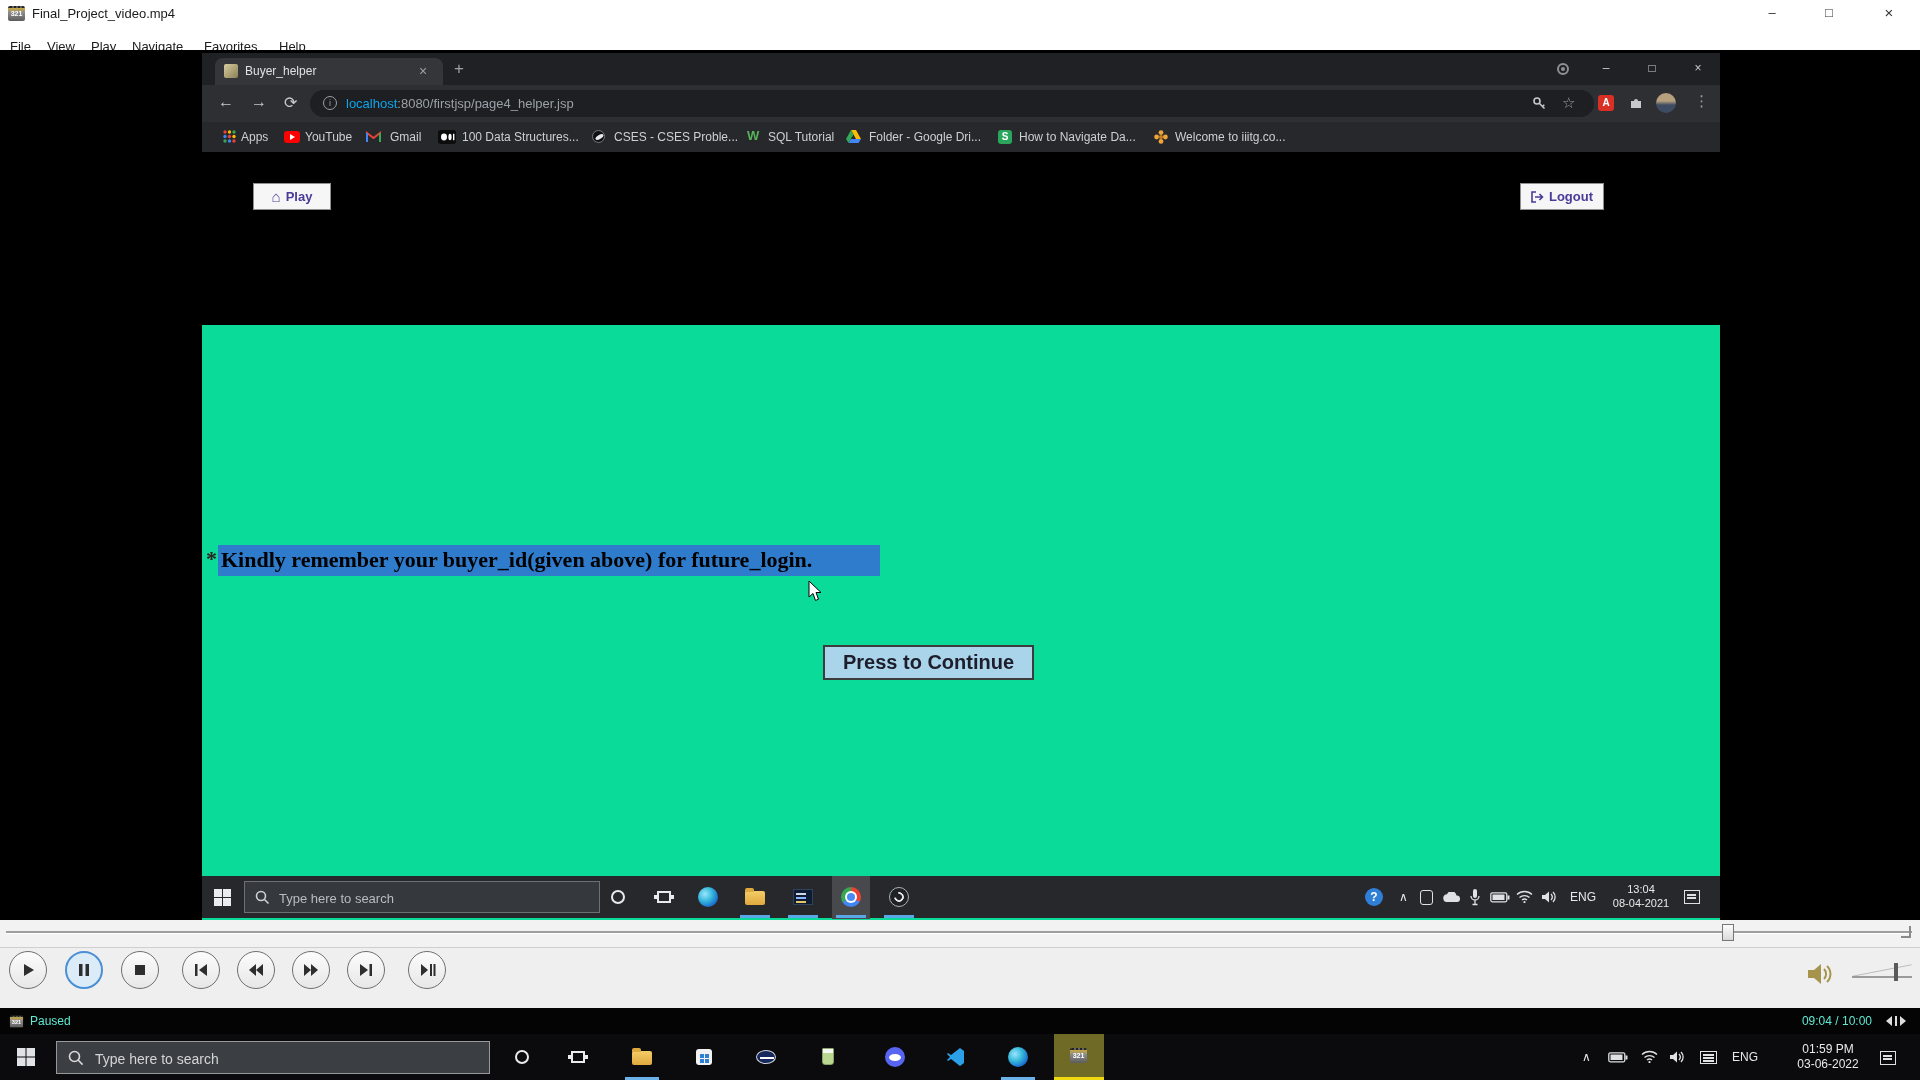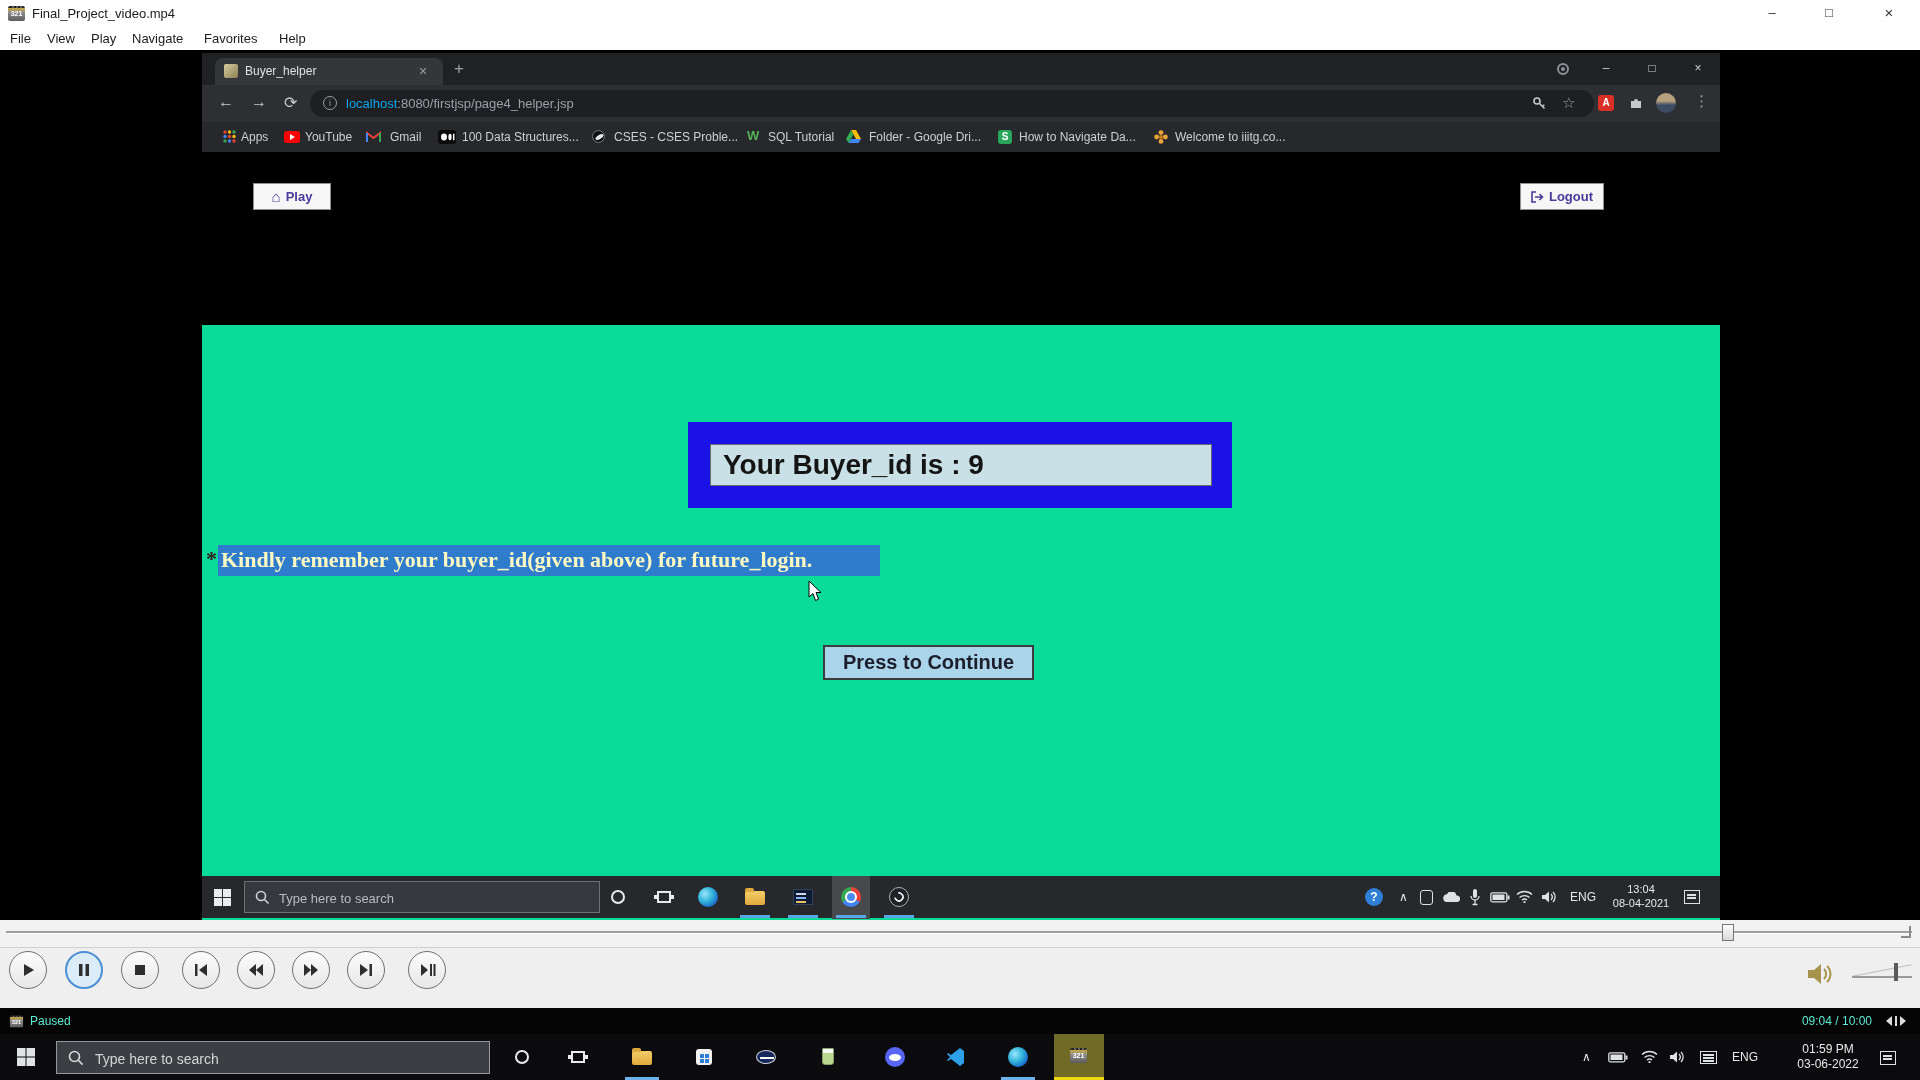--- a/index.html
+++ b/index.html
@@ -4,21 +4,21 @@
 <style>
   html,body{margin:0;padding:0;width:1920px;height:1080px;overflow:hidden;
     background:#fff;font-family:"Liberation Sans",sans-serif;position:relative;}
   .a{position:absolute;}
   
   .mpc-titlebar{left:0;top:0;width:1618px;height:28px;background:#fff;color:#1b1b1b;font-size:13px;}
   .mpc-ico{width:17px;height:15px;border-radius:2px;background:linear-gradient(#caa93c,#8c8c8c 35%,#5c5c5c);
     border-top:2px dotted #222;box-sizing:border-box;}
   .mpc-ico::after{content:"321";display:block;color:#fff;font-size:7px;font-weight:bold;line-height:11px;text-align:center;}
   .winbtn{width:46px;height:28px;line-height:26px;text-align:center;color:#333;font-size:13px;}
-  .mpc-menubar{left:0;top:28px;width:1920px;height:22px;background:#fff;color:#1c1c1c;font-size:13px;}
+  .mpc-menubar{left:0;top:36px;width:1920px;height:22px;background:#fff;color:#1c1c1c;font-size:13px;}
   .menu-item{top:2px;height:18px;line-height:18px;}
   
   .stage{left:0;top:50px;width:1920px;height:870px;background:#000;}
   .video{left:202px;top:3px;width:1518px;height:865px;background:#000;}
   
   .tabstrip{left:0;top:0;width:1518px;height:32px;background:#202124;}
   .tab{left:13px;top:5px;width:228px;height:27px;background:#35363a;border-radius:8px 8px 0 0;color:#dfe1e4;font-size:12px;}
   .favicon{left:9px;top:6px;width:14px;height:14px;border-radius:2px;background:linear-gradient(135deg,#d8cda0,#8a7f55);}
   .tgly{color:#9aa0a6;font-size:14px;}
   .wingly{color:#c9cccf;font-size:12px;width:30px;text-align:center;top:8px;}
@@ -46,21 +46,21 @@
   
   .page{left:0;top:99px;width:1518px;height:724px;background:#000;}
   .navbtn{height:27px;background:#f6f6f6;border:1px solid #8f8f8f;box-sizing:border-box;color:#4a3a99;
     font-size:13px;font-weight:bold;display:flex;align-items:center;justify-content:center;gap:5px;}
   .green{left:0;top:173px;width:1518px;height:646px;background:#0adb99;}
   .heading{color:#101c14;font-family:"Liberation Serif",serif;font-weight:bold;font-size:21px;}
   .bluebox{left:486px;top:97px;width:544px;height:86px;background:#1b12e8;}
   .buyerid{left:22px;top:22px;width:502px;height:42px;background:#c9e0e6;border:1px solid #6a6a6a;box-sizing:border-box;
     color:#141414;font-size:28px;font-weight:bold;line-height:40px;padding-left:12px;}
   .note-star{color:#30221f;font-family:"Liberation Serif",serif;font-weight:bold;font-size:22px;}
-  .note-hl{left:16px;top:220px;width:662px;height:31px;background:#2e7ccb;color:#fef9c3;
+  .note-hl{left:16px;top:220px;width:662px;height:31px;background:#2e7ccb;color:#000000;
     font-family:"Liberation Serif",serif;font-weight:bold;font-size:22px;line-height:30px;padding-left:3px;box-sizing:border-box;white-space:nowrap;}
   .pressbtn{left:621px;top:320px;width:211px;height:35px;background:#a9d4ea;border:2px solid #3c3c3c;box-sizing:border-box;
     color:#1d1d2b;font-size:20px;font-weight:600;text-align:center;line-height:31px;}
   
   .vtb{left:0;top:823px;width:1518px;height:42px;background:#26282b;}
   .vsearch{left:42px;top:5px;width:356px;height:32px;background:#35393d;border:1px solid #6b7075;box-sizing:border-box;}
   .vsearch input{position:absolute;left:32px;top:0;width:300px;height:30px;background:none;border:none;outline:none;
     color:#c5c8cb;font-size:13px;font-family:"Liberation Sans",sans-serif;}
   .vsearch input::placeholder{color:#b9bcbf;}
   .underline{height:3px;width:30px;background:#5aa7e8;top:39px;}
@@ -251,23 +251,20 @@
     <div class="a navbtn" style="left:1318px;top:31px;width:84px;">
       <svg width="13" height="12" viewBox="0 0 13 12">
         <path d="M5,1 H1 V11 H5" fill="none" stroke="#4a3a99" stroke-width="1.6"></path>
         <path d="M4,6 H11 M8.5,3 L11.5,6 L8.5,9" fill="none" stroke="#4a3a99" stroke-width="1.6"></path>
       </svg>
       <span>Logout</span>
     </div>
 
     <div class="a green">
 
-      <div class="a bluebox">
-        <div class="a buyerid">Your Buyer_id is : 9</div>
-      </div>
 
       <div class="a note-star" style="left:4px;top:221px;">*</div>
       <div class="a note-hl">Kindly remember your buyer_id(given above) for future_login.</div>
 
       <div class="a pressbtn">Press to Continue</div>
 
       <svg class="a" style="left:606px;top:256px;" width="15" height="21" viewBox="0 0 15 21">
         <polygon points="1,0 1,16 5,12.5 7.5,19.5 10.5,18.2 8,11.5 13,11.5" fill="#fff" stroke="#000" stroke-width="1"></polygon>
       </svg>
     </div>

